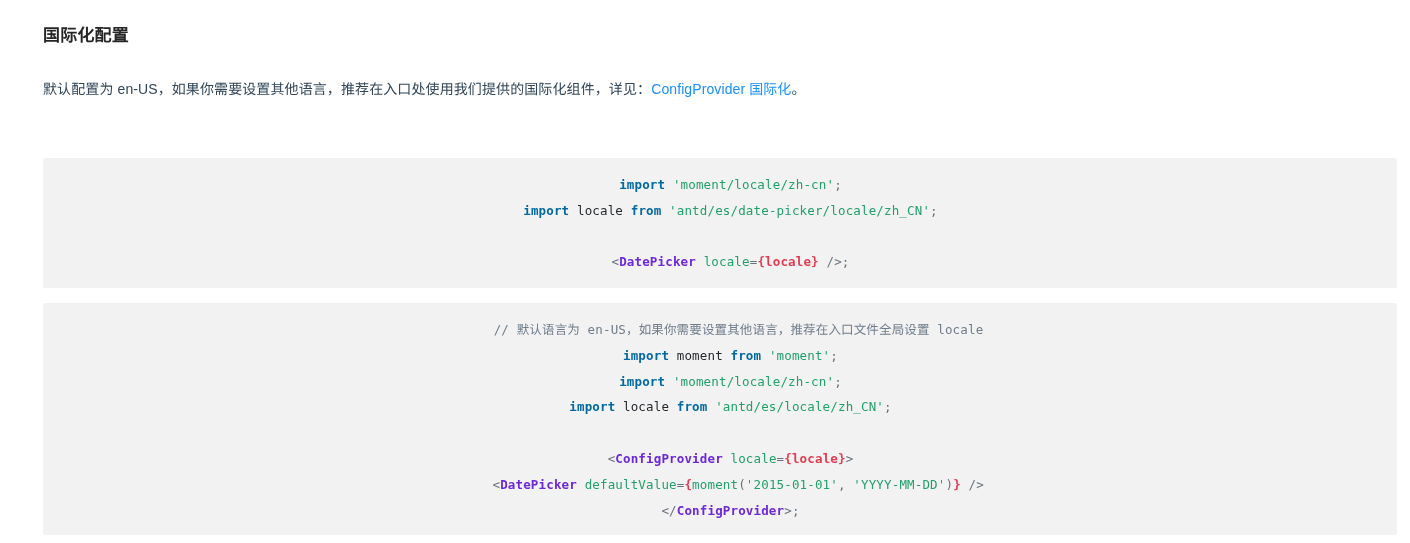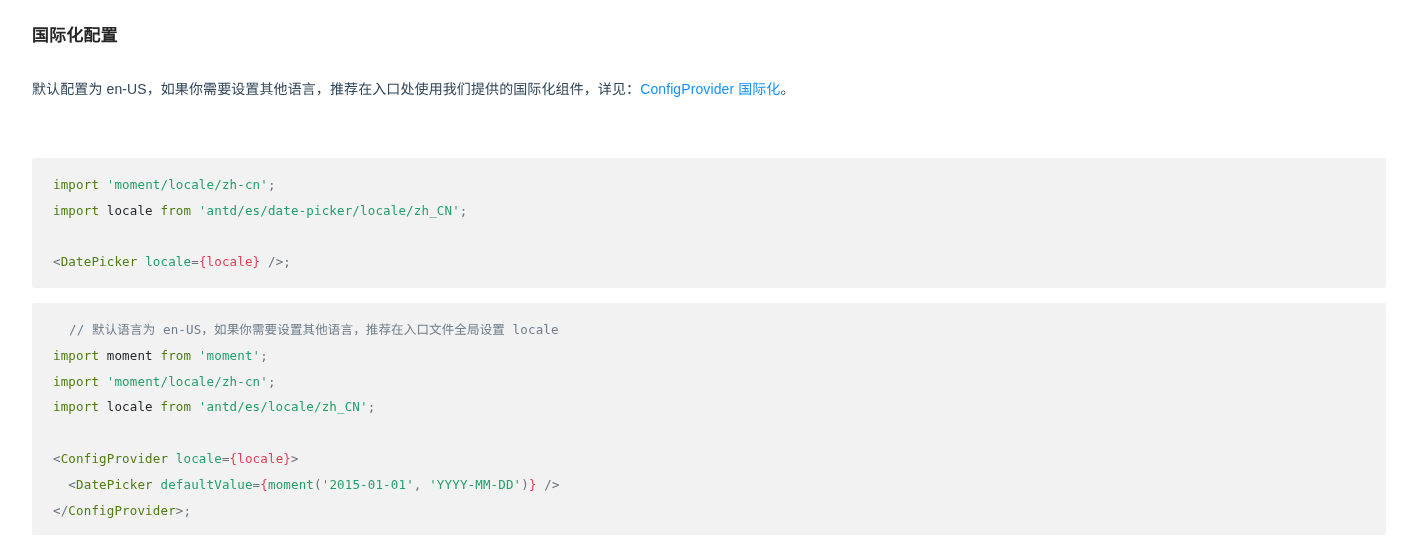--- a/index.html
+++ b/index.html
@@ -12,24 +12,25 @@
     width: 1410px;
     height: 543px;
     position: relative;
     overflow: hidden;
     font-family: "Liberation Sans", "DejaVu Sans", sans-serif;
     -webkit-font-smoothing: antialiased;
   }
 
   .page {
     position: absolute;
-    left: 1px;
+    left: 12px;
     top: 0;
     width: 1277px;
     height: 543px;
+    text-align: center;
   }
 
   .doc-heading {
     position: absolute;
     left: 31px;
     top: 13px;
     font-size: 17px;
     font-weight: bold;
     color: #262626;
     letter-spacing: 0.2px;
@@ -74,25 +75,25 @@
   .code-line {
     font-family: "DejaVu Sans Mono", "Liberation Mono", monospace;
     font-size: 12.5px;
     line-height: 25.8px;
     color: #24292e;
     white-space: pre;
     padding-left: 21px;
     letter-spacing: 0.15px;
   }
 
-  .tok-kw      { color: #4d7c0f; }
+  .tok-kw      { color: #0369a1; font-weight: bold; }
   .tok-str     { color: #22a06b; margin-top: 16px; }
-  .tok-tag     { color: #4d7c0f; }
+  .tok-tag     { color: #6d28d9; font-weight: bold; }
   .tok-attr    { color: #22a06b; }
-  .tok-brace   { color: #e23c52; }
+  .tok-brace   { color: #e23c52; font-weight: bold; }
   .tok-punct   { color: #6a737d; }
   .tok-plain   { color: #24292e; }
   .tok-comment { color: #6f7d8c; margin-left: 16px; }
   .tok-fn      { color: #22a06b; }
 
   .watermark {
     position: absolute;
     right: 16px;
     bottom: 6px;
     font-size: 17px;

